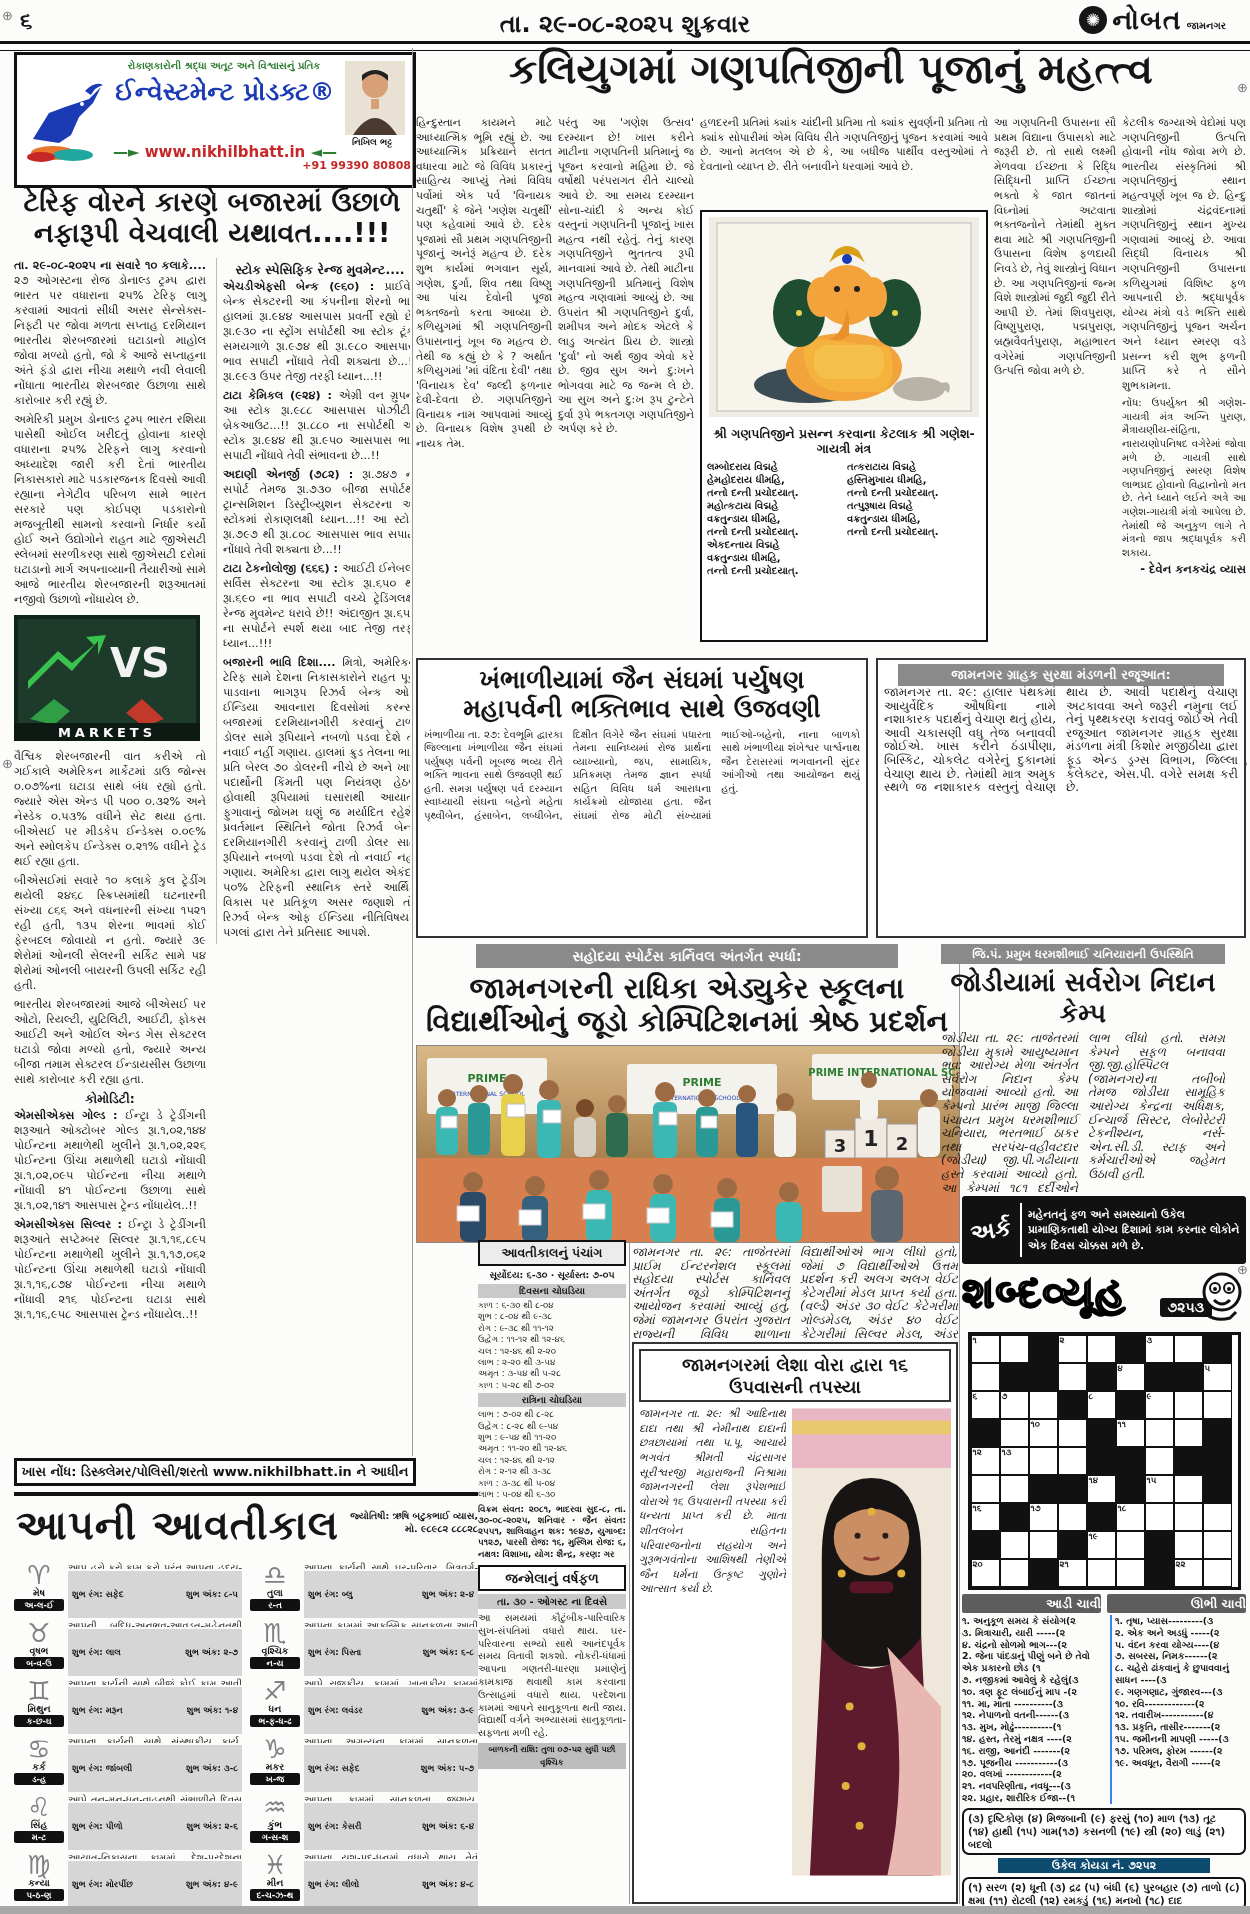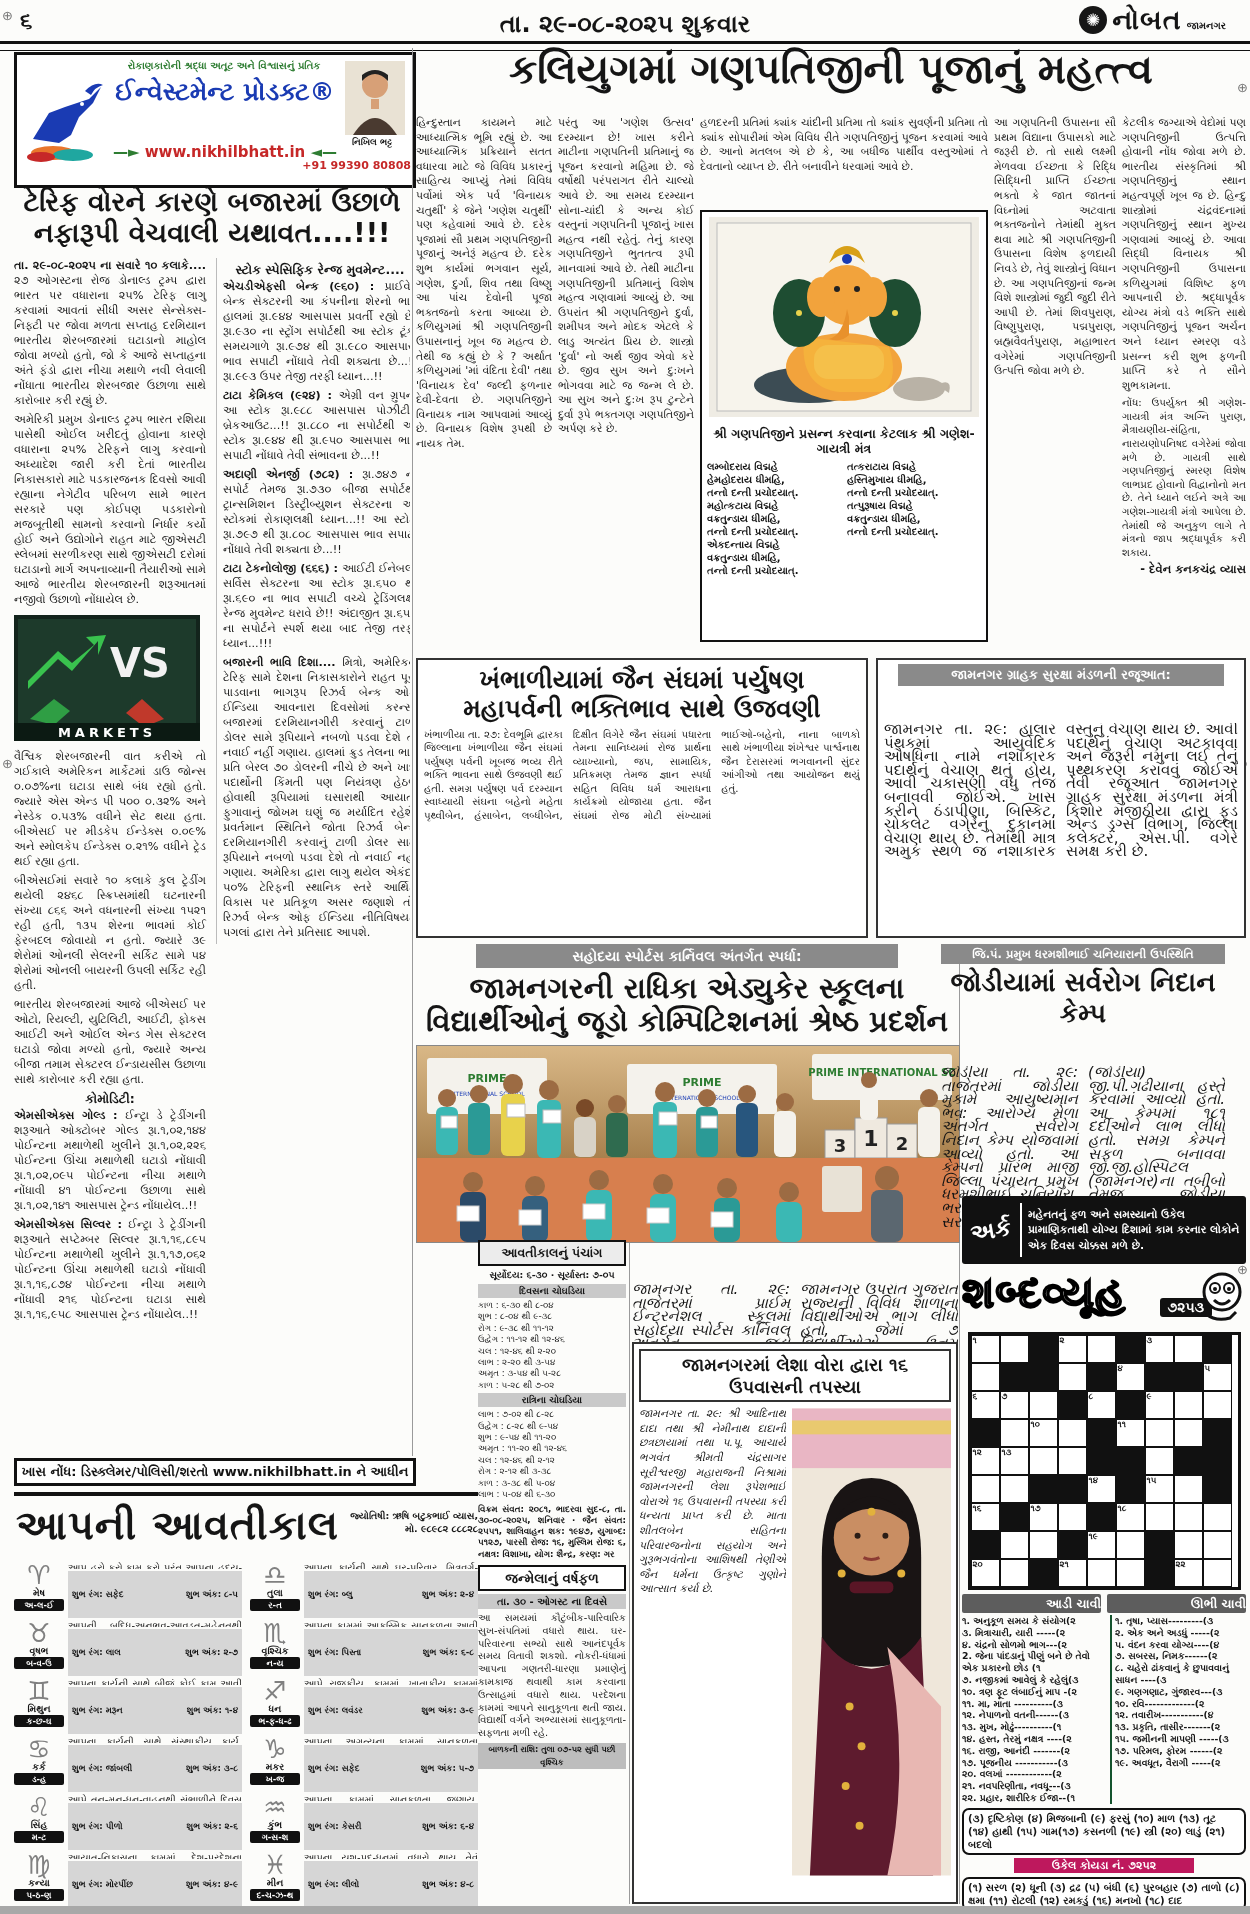--- a/index.html
+++ b/index.html
@@ -74,21 +74,21 @@
   .jain{position:absolute;left:416px;top:658px;width:452px;height:280px;border:2px solid #333;
         padding:4px 6px;box-sizing:border-box;background:#fff;}
   .jain h2{margin:2px 0;font-size:25px;font-weight:900;text-align:center;line-height:1.15;}
   .cols3{column-count:3;column-gap:10px;font-size:10.2px;line-height:13.6px;text-align:justify;height:190px;overflow:hidden;margin-top:4px;}
   
   .cons{position:absolute;left:876px;top:658px;width:370px;height:280px;border:2px solid #333;
         padding:4px 6px;box-sizing:border-box;background:#fff;}
   .kick{background:#8a8a8a;color:#fff;font-weight:bold;text-align:center;}
   .cons .kick{font-size:13px;line-height:22px;margin:0 14px;}
   .cons h2{margin:3px 0;font-size:24px;font-weight:900;text-align:center;line-height:1.12;}
-  .cols2{column-count:2;column-gap:10px;font-size:15px;line-height:13.6px;text-align:justify;overflow:hidden;margin-top:37px;}
+  .cols2{column-count:2;column-gap:10px;font-size:12px;line-height:13.6px;text-align:justify;overflow:hidden;}
   .cons .cols2{height:172px;}
   
   .judo{position:absolute;left:416px;top:944px;width:542px;}
   .judo .kick{font-size:14px;line-height:24px;margin:0 60px;}
   .judo h2{margin:4px 0 6px;font-size:29px;font-weight:900;text-align:center;line-height:1.15;}
   .jphotos{width:542px;height:196px;border:1px solid #888;}
   .judo-body{position:absolute;left:216px;top:302px;width:326px;height:104px;}
   .judo-body .cols2{height:104px;font-style:italic;}
   
   .pan{position:absolute;left:478px;top:1240px;width:148px;height:666px;overflow:hidden;}
@@ -126,24 +126,24 @@
   .cw-smiley{position:absolute;right:-4px;top:0px;}
   .cw-grid{display:grid;grid-template-columns:repeat(9,29px);grid-auto-rows:28px;border:3px solid #111;
            width:267px;margin:0 auto;background:#fff;}
   .cw-cell{border:1px solid #111;position:relative;box-sizing:border-box;}
   .cw-cell.black{background:#111;}
   .cw-cnum{position:absolute;top:-1px;left:1px;font-size:8.5px;font-weight:bold;}
   .cw-heads{display:flex;gap:6px;margin:4px 0 2px;}
   .cw-heads div{flex:1;background:#5d5d5d;color:#fff;font-size:12.5px;font-weight:bold;text-align:right;line-height:19px;border-radius:2px;}
   .cw-clues{display:flex;}
   .cw-cluecol{flex:1;font-size:9.3px;line-height:11.8px;font-weight:bold;}
-  .cw-cluecol:first-child{border-right:2px solid #14532d;padding-right:17px;}
+  .cw-cluecol:first-child{border-right:2px solid #3b82f6;padding-right:17px;}
   .cw-cluecol:last-child{padding-left:3px;}
   .cw-sol{border:2.5px solid #111;border-radius:7px;padding:2px 4px;font-size:10.2px;font-weight:bold;line-height:13px;margin-top:4px;background:#fff;}
-  .cw-solhead{background:#be185d;color:#fff;font-size:11px;font-weight:bold;text-align:center;line-height:15px;width:180px;margin:3px auto 0;}
+  .cw-solhead{background:#0c4a6e;color:#fff;font-size:11px;font-weight:bold;text-align:center;line-height:15px;width:212px;margin:3px auto 0;}
   .footer-strip{position:absolute;left:0;top:1906px;width:1250px;height:8px;background:#a8a8a8;}
 </style>
 </head>
 <body>
 
 <div class="page">
 
   <div class="hdr">
     <div class="pgnum">૬</div>
     <div class="hdate">તા. ૨૯-૦૮-૨૦૨૫ શુક્રવાર</div>

